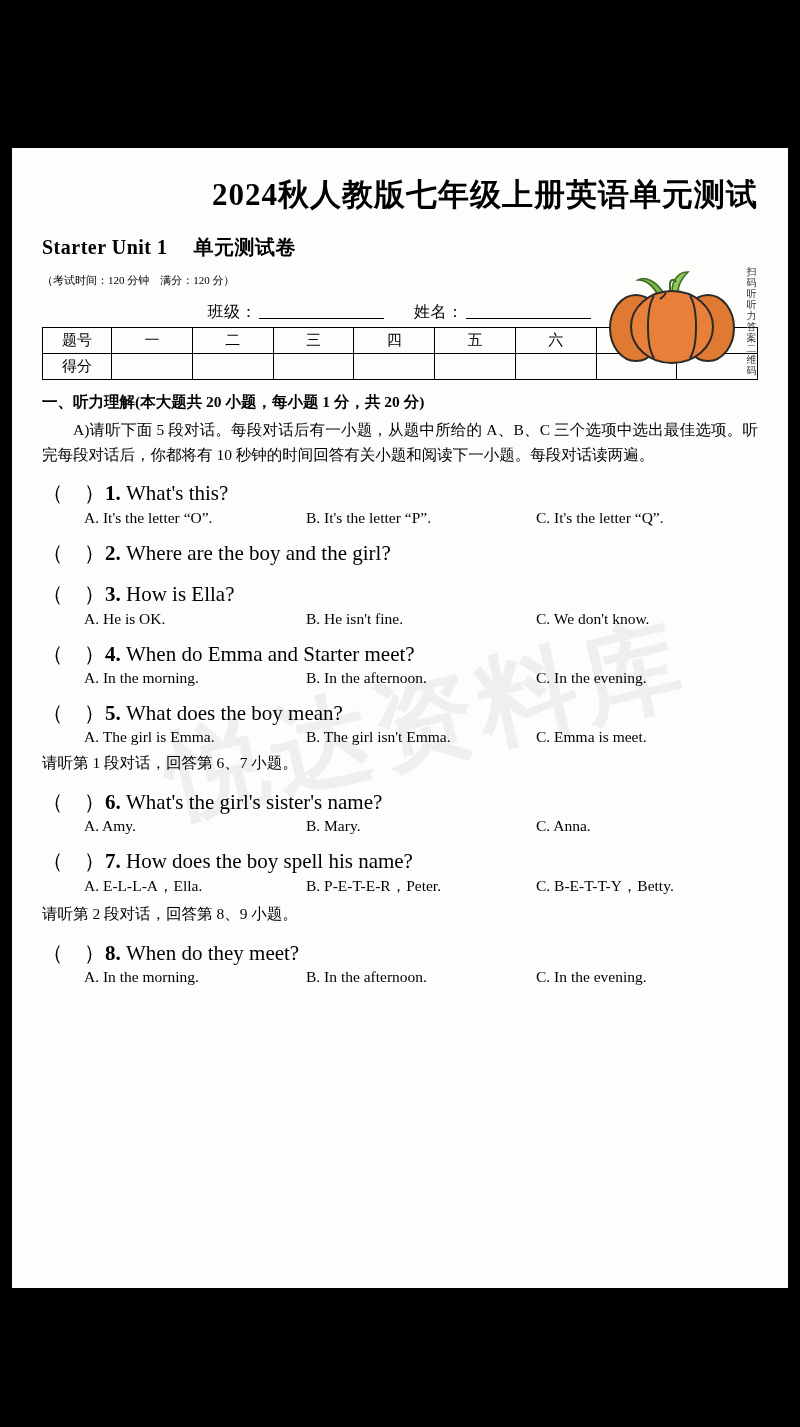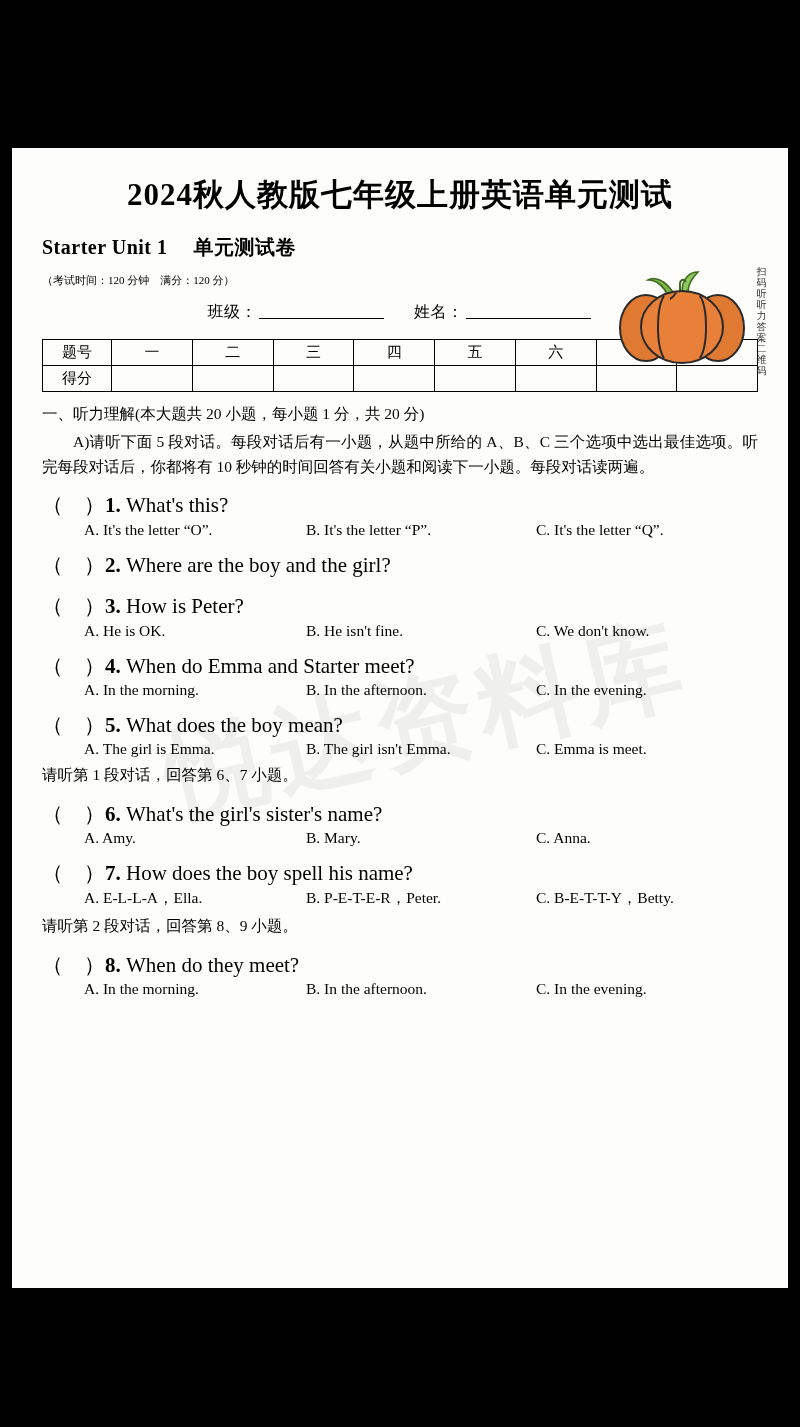--- a/index.html
+++ b/index.html
@@ -40,21 +40,21 @@
     font-weight: bold;
     letter-spacing: 6px;
     transform: rotate(-13deg);
     white-space: nowrap;
     pointer-events: none;
     z-index: 5;
   }
 
   h1.main-title {
     margin: 26px 0 0 0;
-    text-align: center;
+    text-align: right;
     font-size: 31px;
     font-weight: bold;
     letter-spacing: 1px;
     font-family: "Liberation Serif", serif;
     color: #000;
   }
   .sub-title {
     margin-top: 18px;
     font-size: 20px;
     font-weight: bold;
@@ -78,21 +78,21 @@
     border-bottom: 1px solid #000;
     height: 15px;
     margin: 0 2px;
     vertical-align: -2px;
   }
   .name-line .gap { display:inline-block; width: 28px; }
 
   
   .art-block {
     position: absolute;
-    right: 18px;
+    right: 28px;
     top: 88px;
     width: 160px;
     height: 108px;
   }
   .qr-text {
     position: absolute;
     right: 0px;
     top: 4px;
     width: 17px;
     font-size: 10px;
@@ -104,39 +104,39 @@
   .pumpkin {
     position: absolute;
     left: 8px;
     top: 4px;
     width: 128px;
     height: 100px;
   }
 
   
   table.score {
-    margin: 16px auto 0 auto;
+    margin: 4px auto 0 auto;
     border-collapse: collapse;
     width: 716px;
     table-layout: fixed;
   }
   table.score td {
     border: 1px solid #000;
     height: 23px;
     text-align: center;
     font-size: 15px;
     padding: 1px 0;
   }
   table.score td.hdr { width: 68px; }
 
   
   .sec-title {
     margin-top: 12px;
     font-size: 15.5px;
-    font-weight: normal;
+    font-weight: bold;
     letter-spacing: 0;
   }
   p.para {
     margin: 4px 0 0 0;
     font-size: 15.5px;
     line-height: 1.62;
     text-align: justify;
     text-indent: 2em;
   }
   p.para.noind { text-indent: 0; }
@@ -231,21 +231,21 @@
       <span class="o1">A. It's the letter “O”.</span>
       <span class="o2">B. It's the letter “P”.</span>
       <span class="o3">C. It's the letter “Q”.</span>
     </div>
 
     <div class="q">
       <span class="paren">（　）</span><span class="num">2.</span> <span>Where are the boy and the girl?</span>
     </div>
 
     <div class="q">
-      <span class="paren">（　）</span><span class="num">3.</span> <span>How is Peter?</span>
+      <span class="paren">（　）</span><span class="num">3.</span> <span>How is Ella?</span>
     </div>
     <div class="opts">
       <span class="o1">A. He is OK.</span>
       <span class="o2">B. He isn't fine.</span>
       <span class="o3">C. We don't know.</span>
     </div>
 
     <div class="q">
       <span class="paren">（　）</span><span class="num">4.</span> <span>When do Emma and Starter meet?</span>
     </div>

